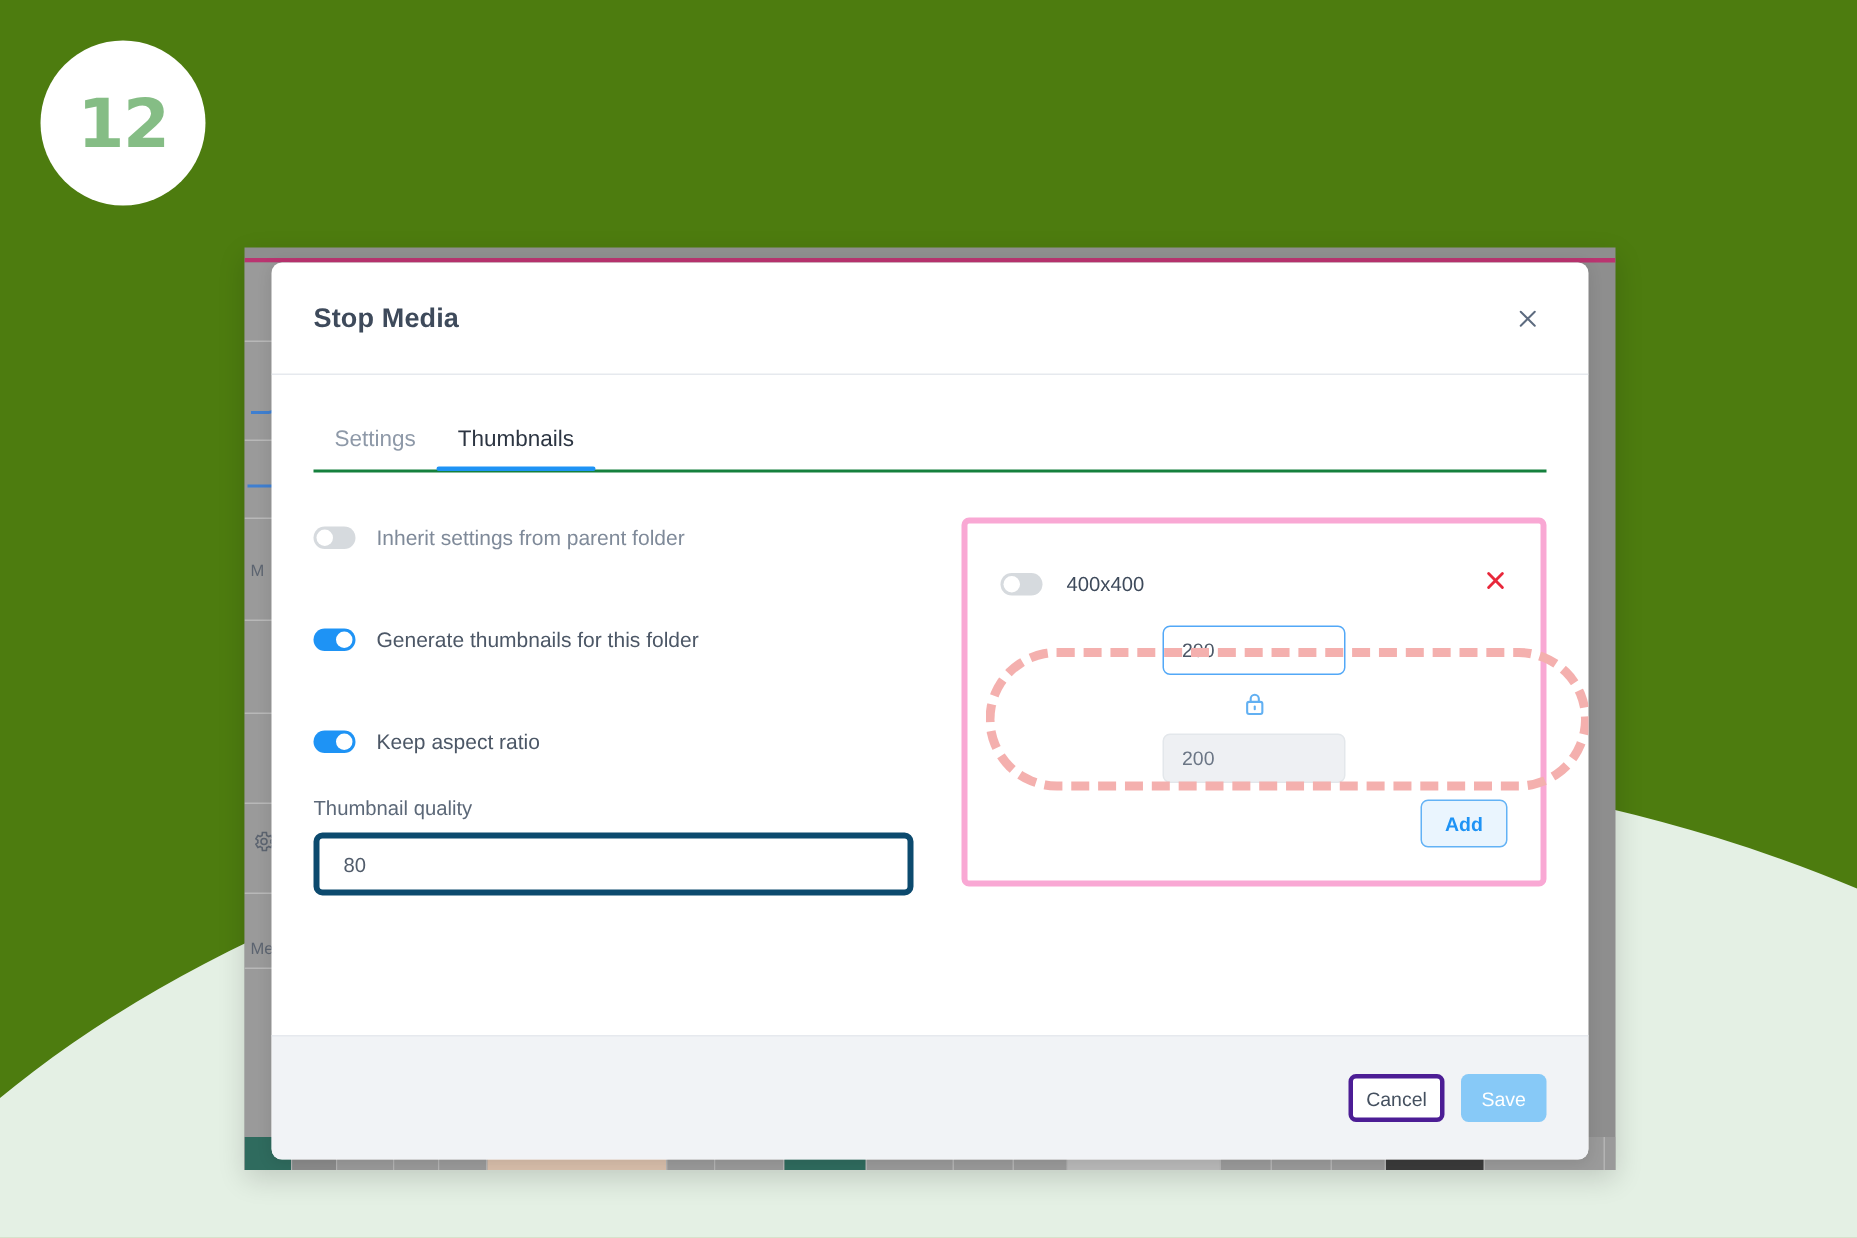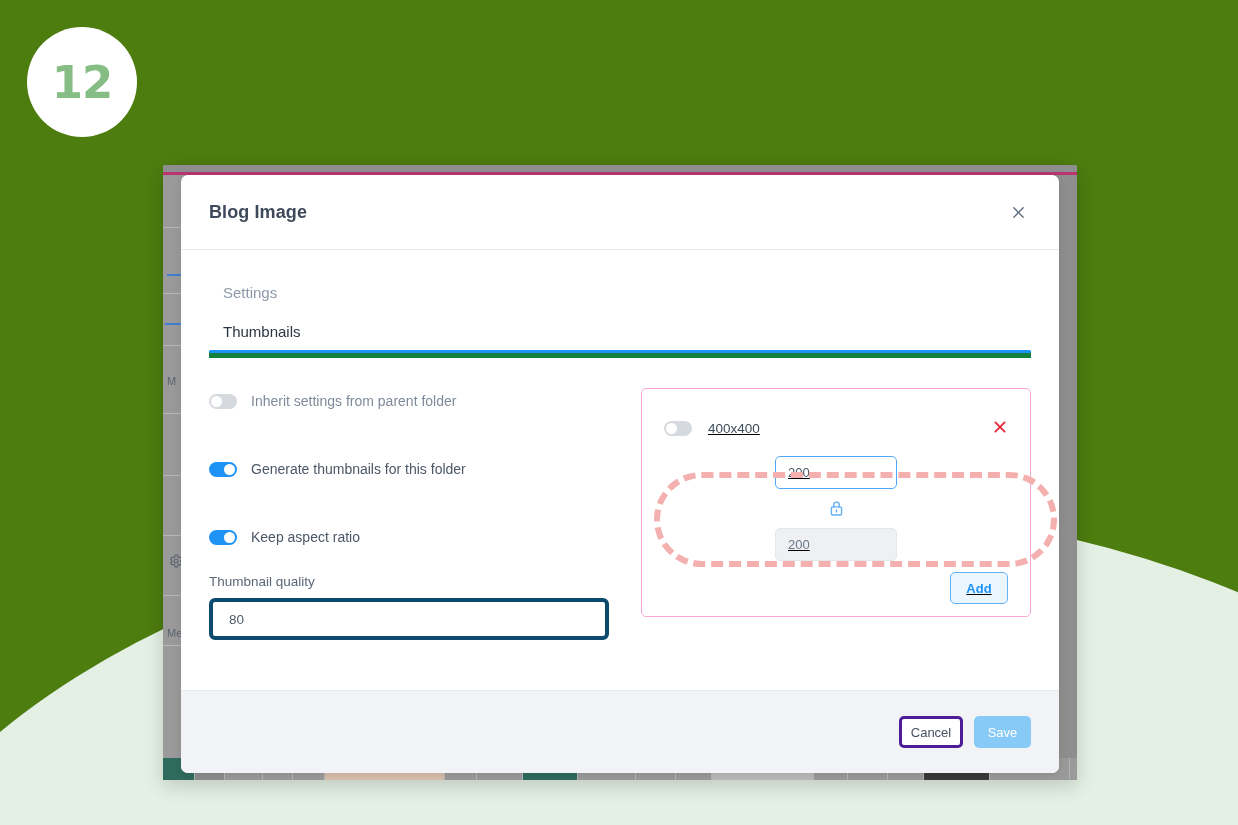--- a/index.html
+++ b/index.html
@@ -160,23 +160,22 @@
   #modal-body {
     flex: 1;
     padding: 0 28px;
     position: relative;
   }
 
   
   #tabs {
     display: flex;
     gap: 0;
-    border-bottom: 6px solid #15803d;
+    border-bottom: 2px solid #15803d;
     margin-top: 24px;
-    flex-direction: column;
   }
   .tab {
     padding: 10px 14px 12px 14px;
     font-size: 15px;
     color: #8e99a8;
     cursor: pointer;
     position: relative;
   }
   .tab.active { color: #2c3542; font-weight: 400; }
   .tab.active::after {
@@ -254,26 +253,25 @@
     font-size: 14.5px;
     color: #3e4a5b;
   }
   #stop-editing {
     margin-left: auto;
     font-size: 12.5px;
     color: #1e93f5;
     cursor: pointer;
   }
   #thumb-size-box {
-    border: 1px solid #f9a8d4;
+    border: 4px solid #f9a8d4;
     border-radius: 5px;
-    padding: 18px 22px 12px 22px;
+    padding: 18px 22px 22px 22px;
     position: relative;
     min-height: 166px;
-    text-decoration: underline;
   }
   #size-item-row {
     display: flex;
     align-items: center;
     gap: 16px;
     margin-top: 12px;
     margin-bottom: 18px;
   }
   #size-item-label {
     font-size: 13.5px;
@@ -424,21 +422,21 @@
       <div class="bg-strip-cell" style="width:34px;background:#9a9a9a"></div>
       <div class="bg-strip-cell" style="width:40px;background:#9a9a9a"></div>
       <div class="bg-strip-cell" style="width:36px;background:#9a9a9a"></div>
       <div class="bg-strip-cell" style="width:66px;background:#3a3a3a"></div>
       <div class="bg-strip-cell" style="width:80px;background:#9a9a9a"></div>
     </div>
 
     <div id="modal">
 
       <div id="modal-header">
-        <span id="modal-title">Blog Image</span>
+        <span id="modal-title">Stop Media</span>
         <span id="modal-close">
           <svg width="15" height="15" viewBox="0 0 16 16" fill="none" stroke="currentColor" stroke-width="1.4" stroke-linecap="round">
             <path d="M3 3 L13 13 M13 3 L3 13"></path>
           </svg>
         </span>
       </div>
 
       <div id="modal-body">
 
         <div id="tabs">

